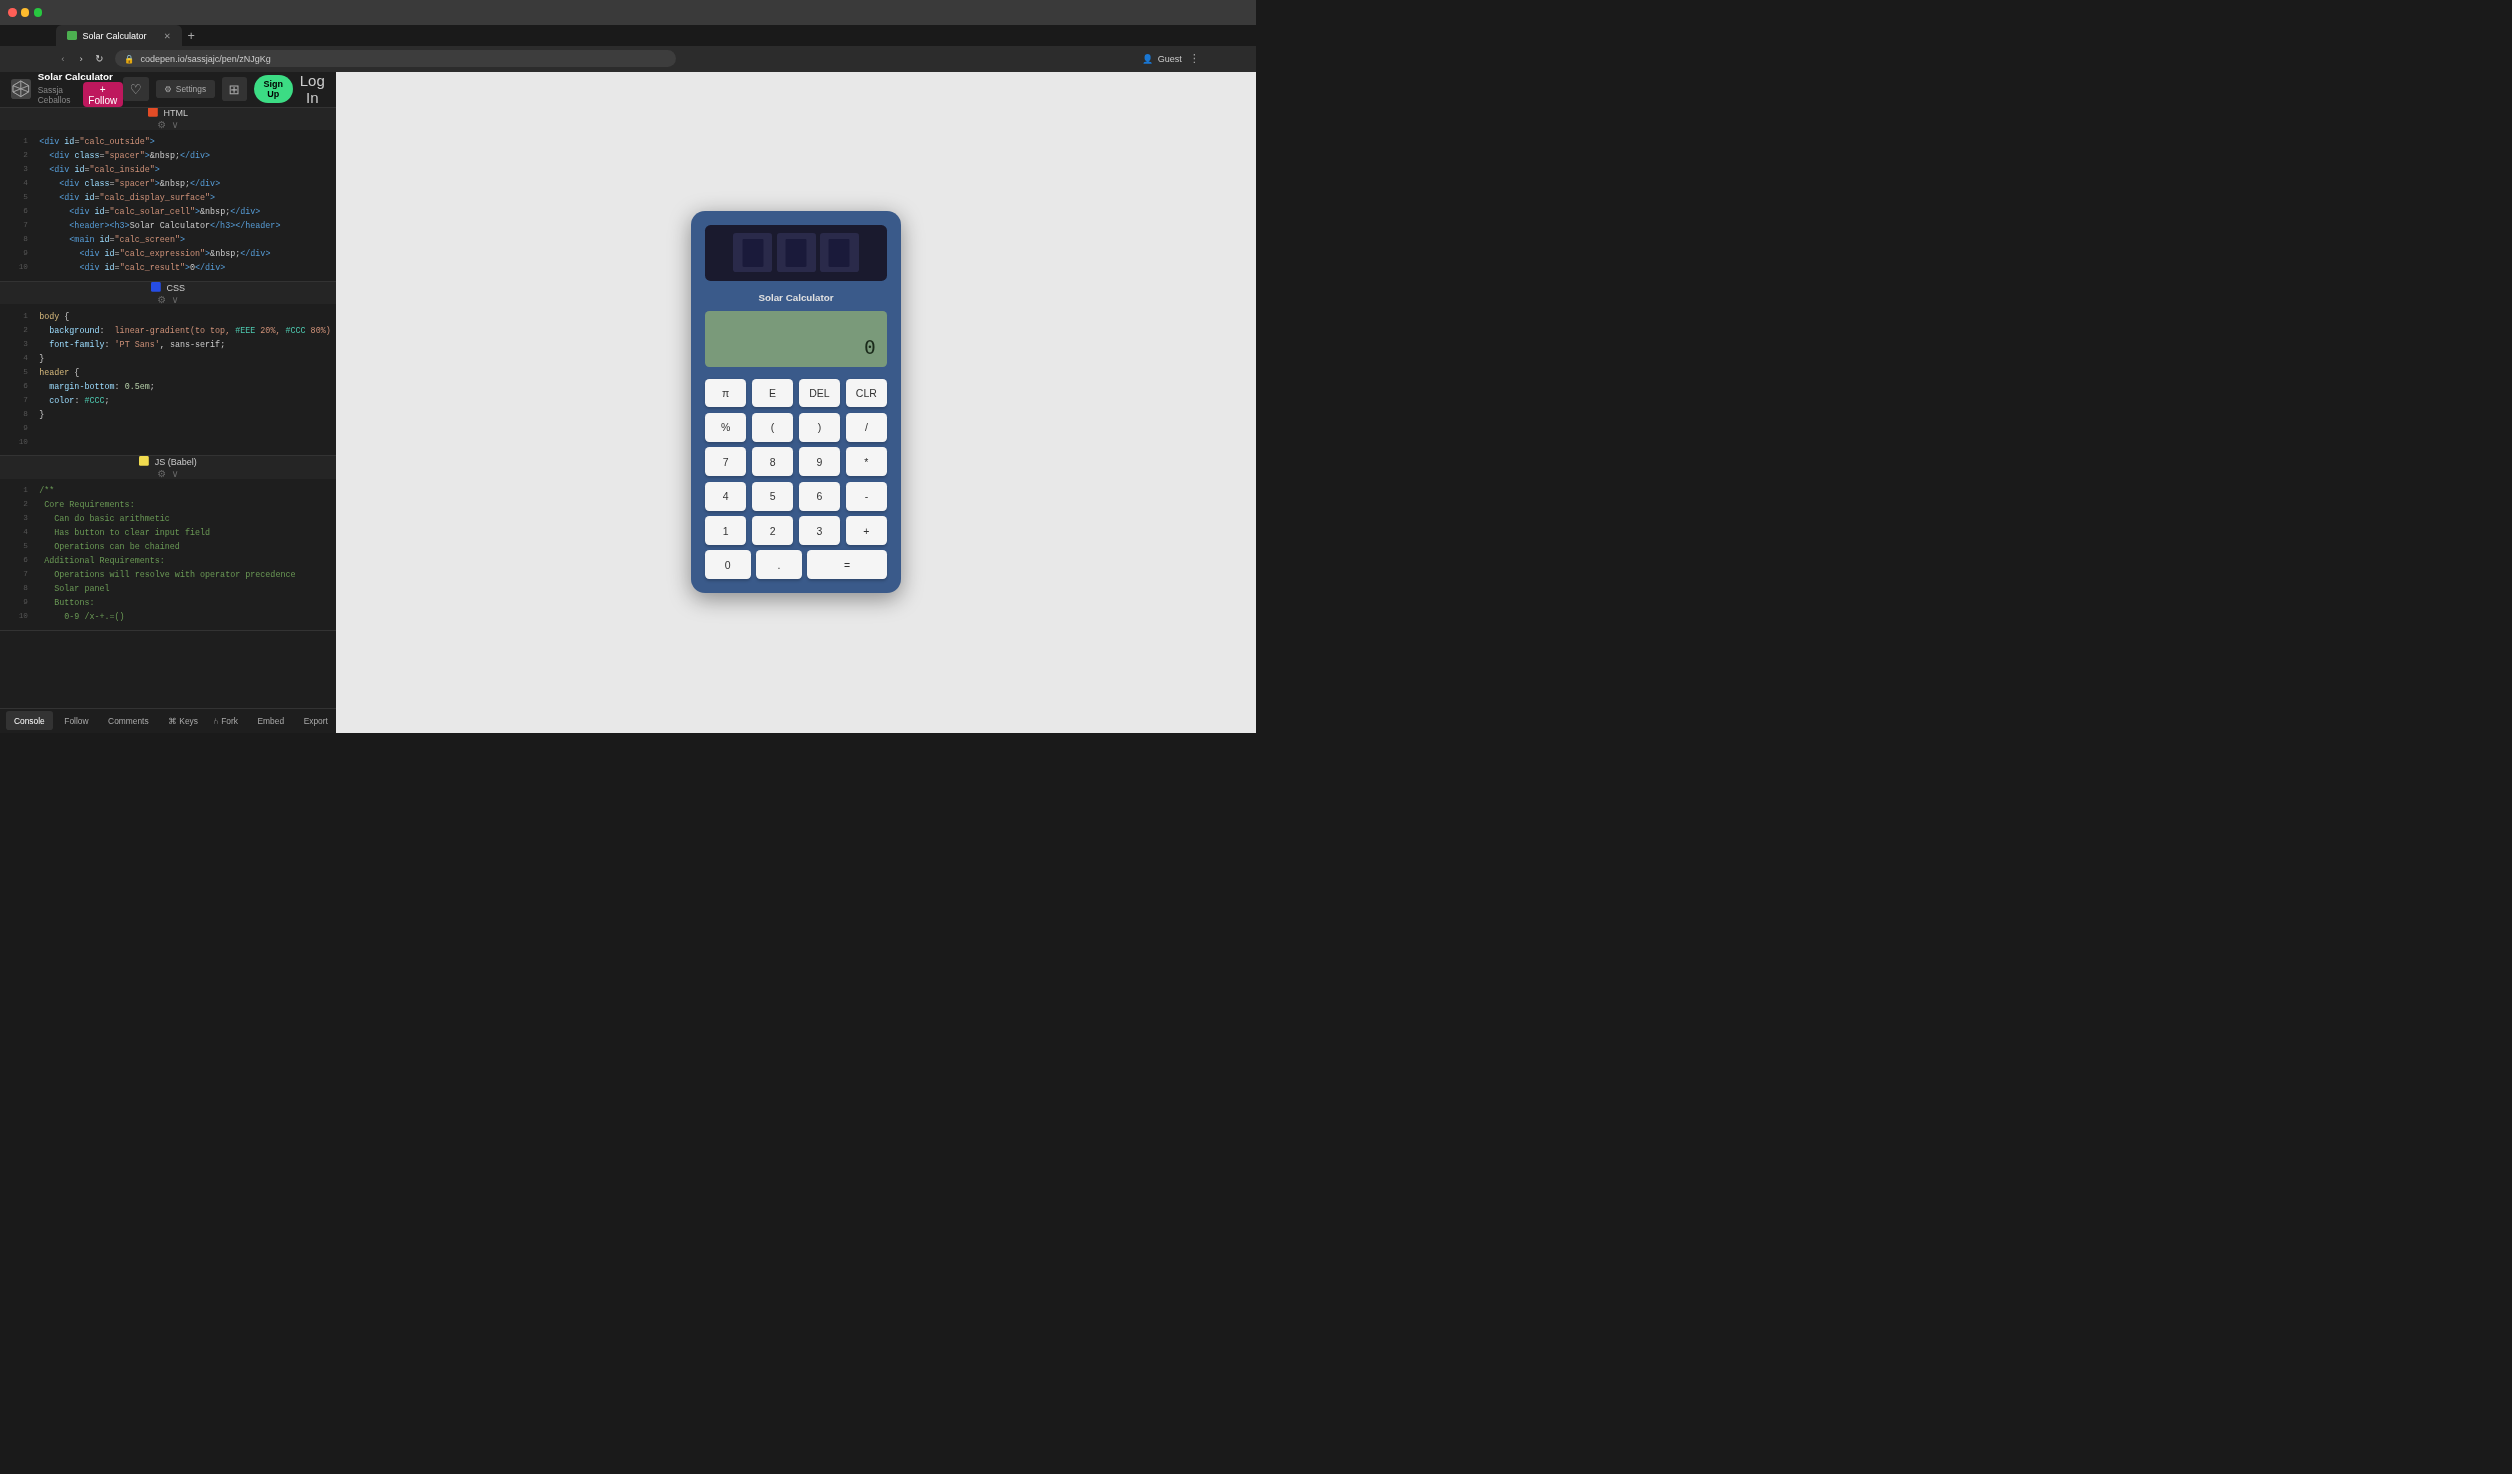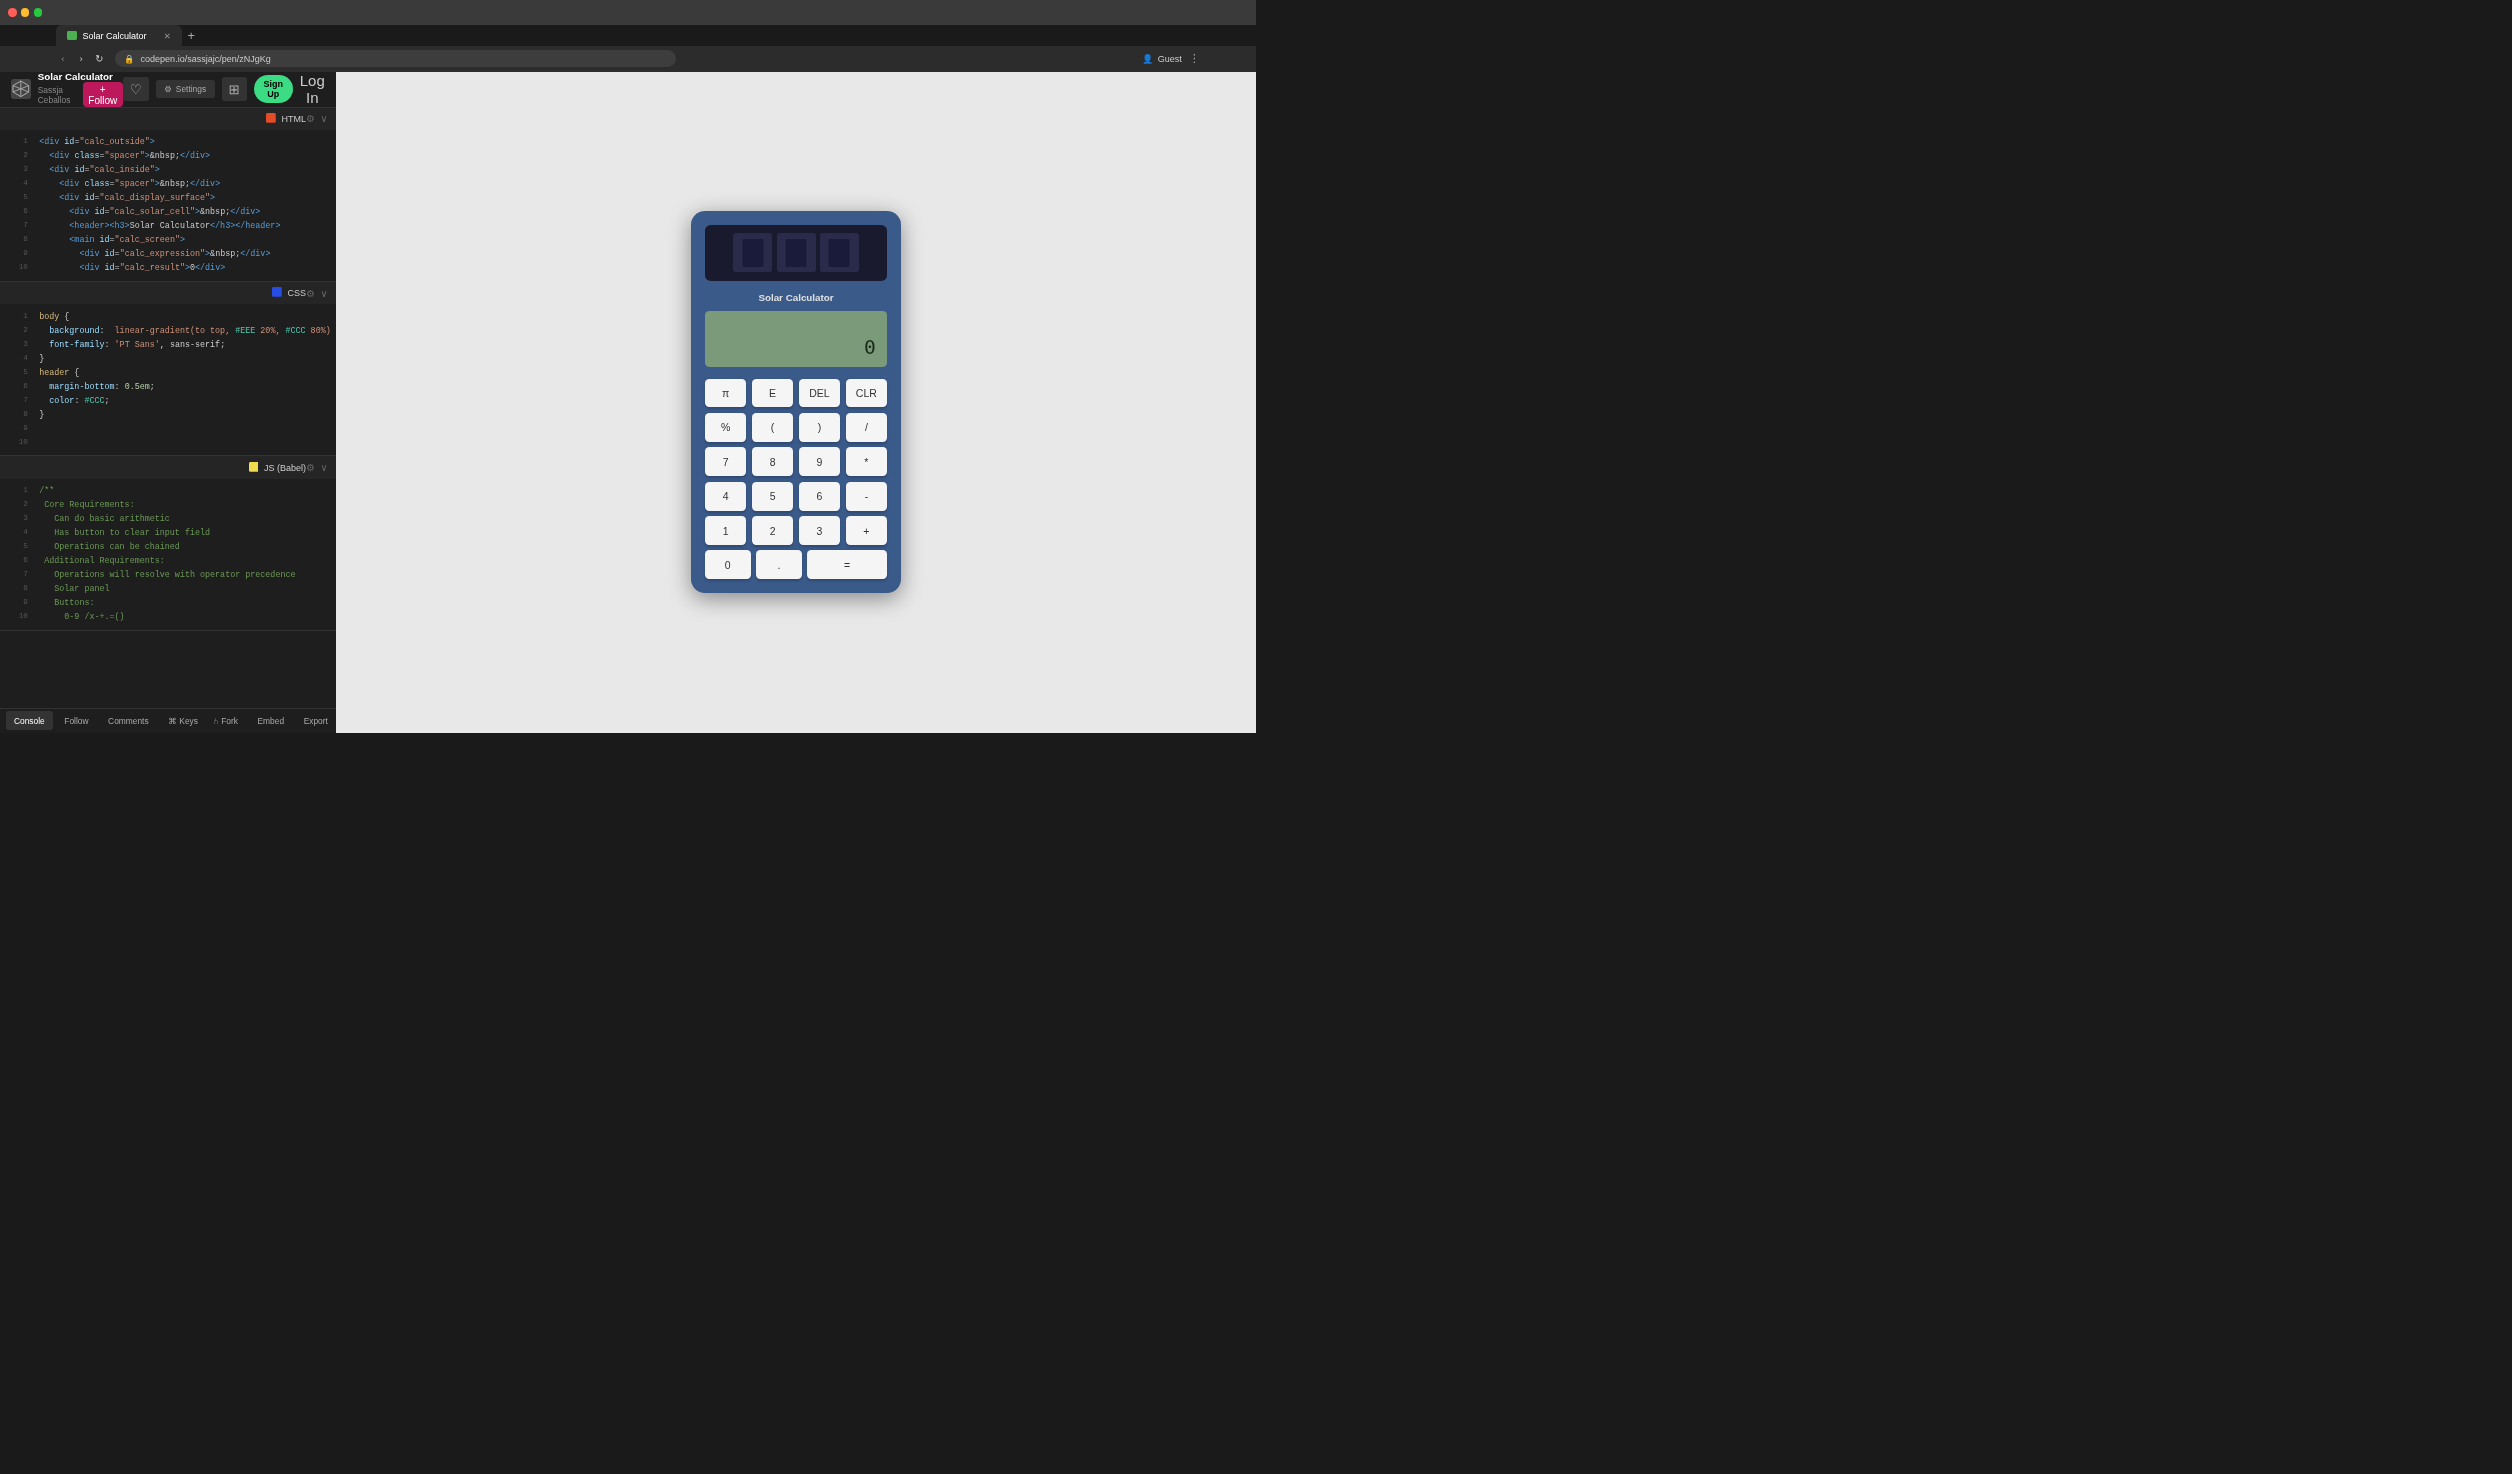--- a/index.html
+++ b/index.html
@@ -250,22 +250,23 @@
     .code-section {
       display: flex;
       flex-direction: column;
       border-bottom: 0.7px solid #333;
     }
     .section-header {
       background: #252525;
       padding: 4.2px 8.4px;
       display: flex;
       align-items: center;
-      justify-content: flex-end;
+      justify-content: center;
       height: 22.4px;
+      flex-direction: column;
     }
     .section-label {
       display: flex;
       align-items: center;
       gap: 5.6px;
       font-size: 9px;
       font-weight: 500;
       color: #ccc;
     }
     .html-dot { color: #e34c26; font-size: 11.2px; }

